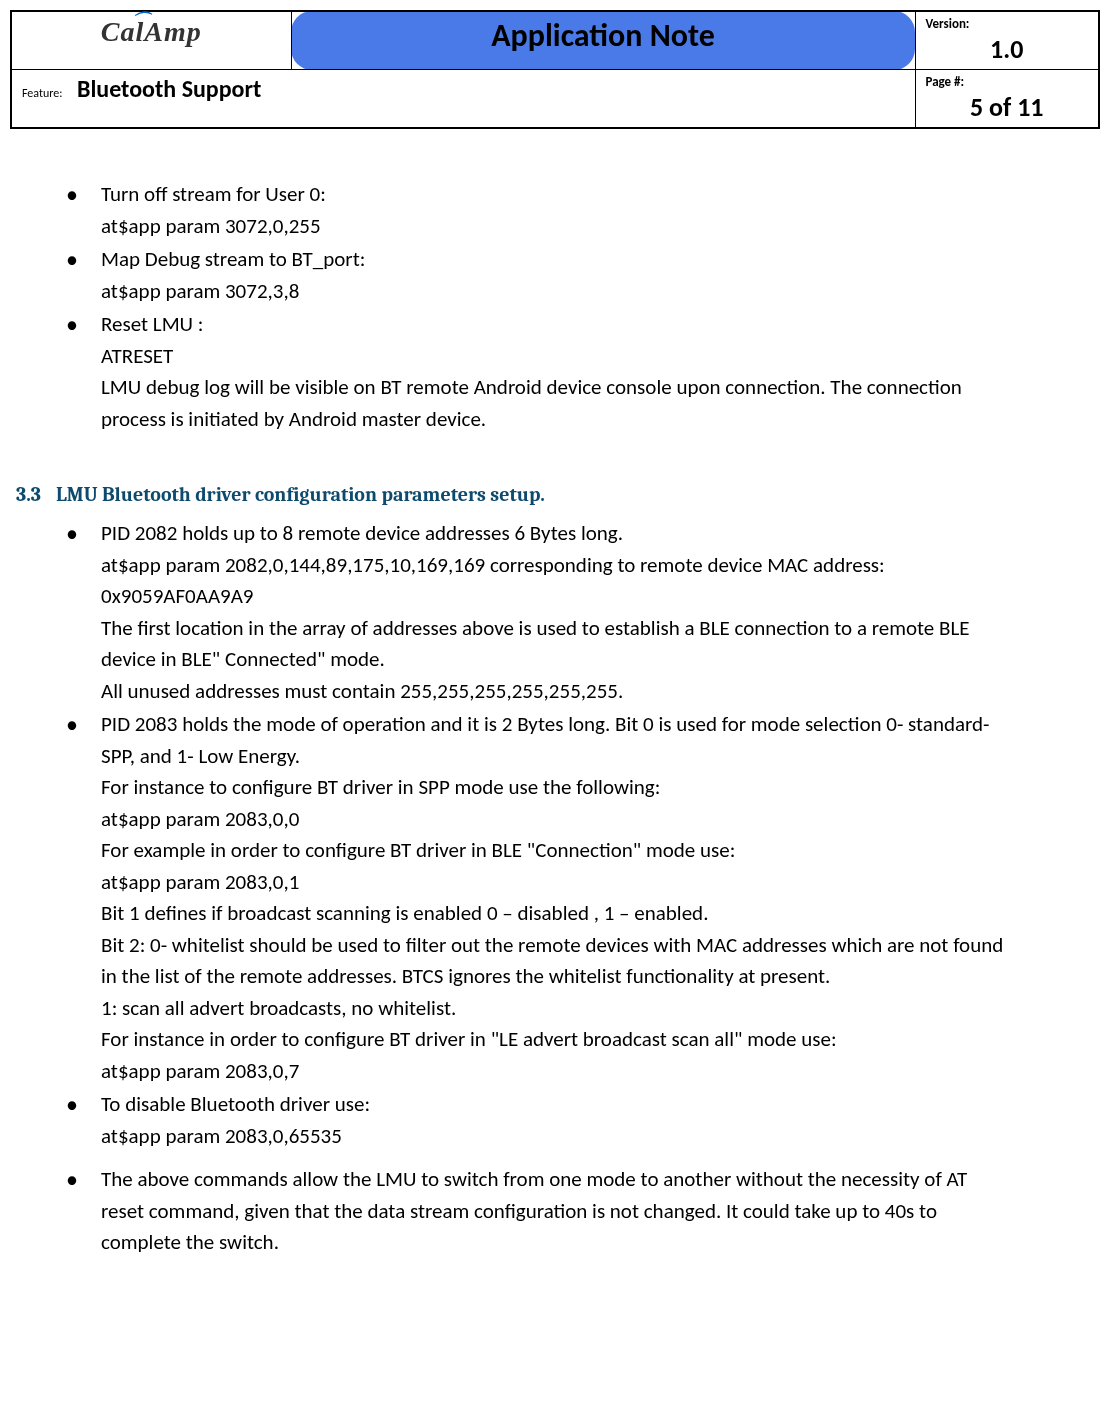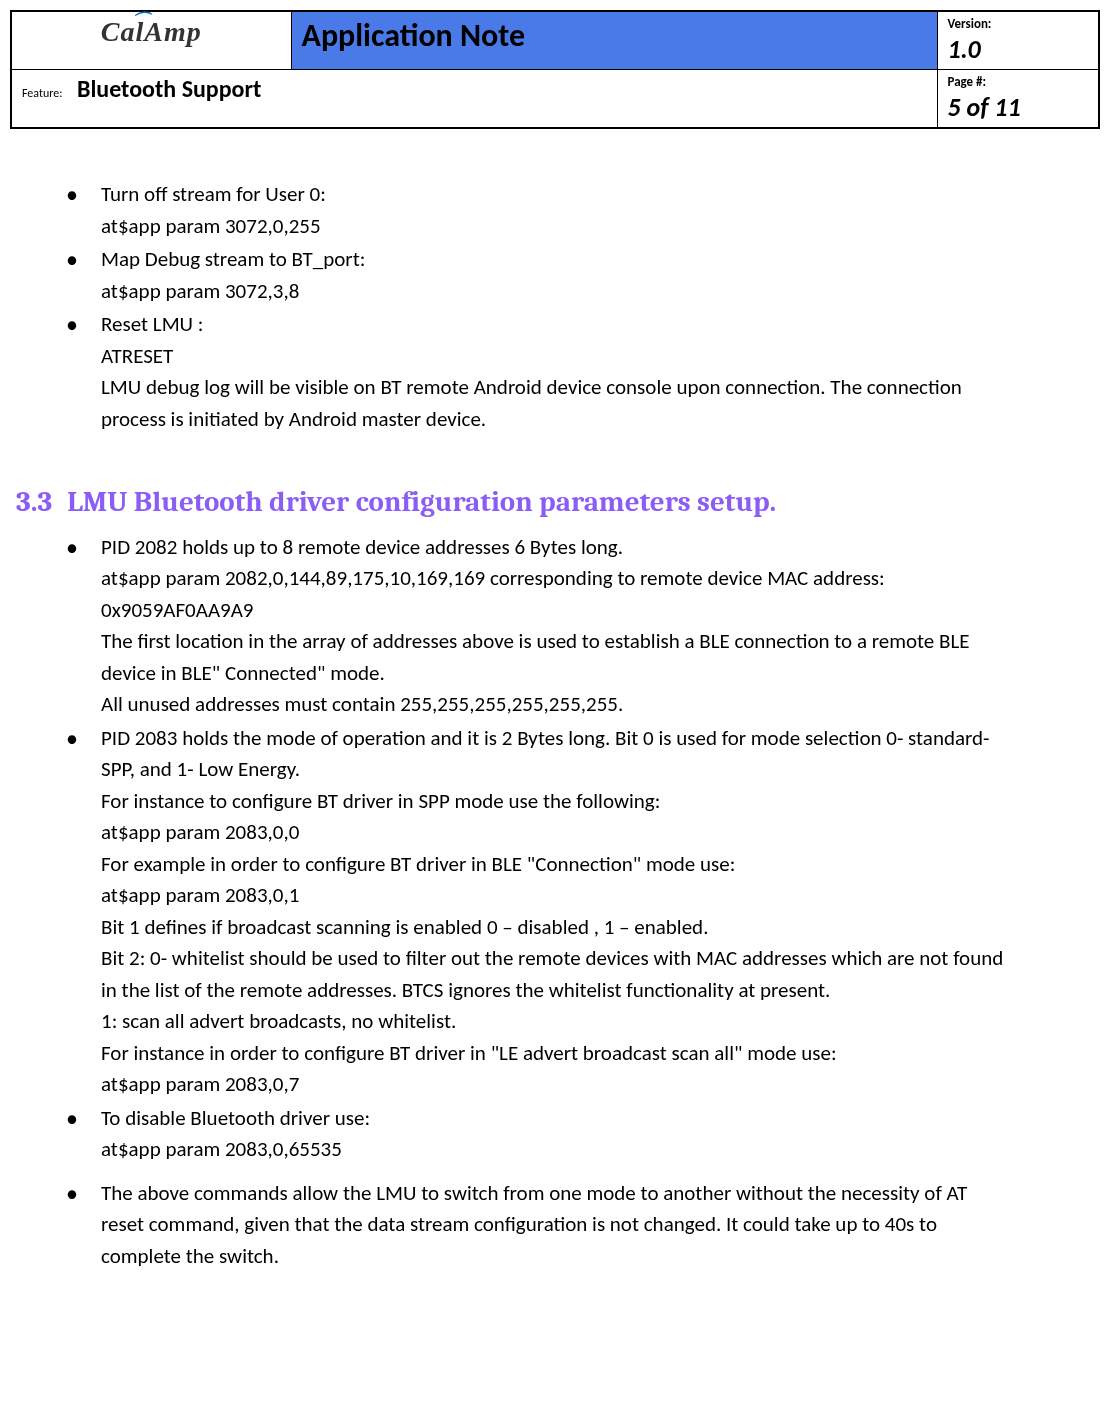--- a/index.html
+++ b/index.html
@@ -40,42 +40,42 @@
     .logo-swoosh {
       color: #0066cc;
       position: absolute;
       top: -8px;
       left: 30px;
       font-size: 20px;
       transform: rotate(-5deg);
     }
     .title-cell {
       background: #4a7ae8;
-      text-align: left;
+      text-align: center;
       vertical-align: middle;
       font-weight: bold;
       font-size: 32px;
       color: #000;
+      border-radius: 21px;
     }
     .meta-cell {
-      width: 162px;
+      width: 184px;
       background: #fff;
       vertical-align: top;
       padding: 4px 8px;
     }
     .meta-label {
       font-size: 13px;
       font-weight: bold;
     }
     .meta-value {
       font-size: 26px;
       font-weight: bold;
-      text-align: left;
+      text-align: center;
       margin-top: 2px;
-      font-style: italic;
     }
     .feature-row td {
       background: #fff;
     }
     .feature-label {
       font-size: 12px;
       font-weight: normal;
     }
     .feature-value {
       font-size: 24px;
@@ -97,23 +97,23 @@
       margin-bottom: 2px;
     }
     .bullet-list > li::before {
       content: "•";
       position: absolute;
       left: 0;
       font-size: 24px;
       line-height: 1.3;
     }
     .section-heading {
-      color: #8b5cf6;
+      color: #0c4a6e;
       font-family: Cambria, Georgia, serif;
-      font-size: 29px;
+      font-size: 20px;
       font-weight: bold;
       margin: 45px 0 8px -50px;
     }
     .sn {
       margin-right: 15px;
     }
   </style>
 </head>
 <body>
 

